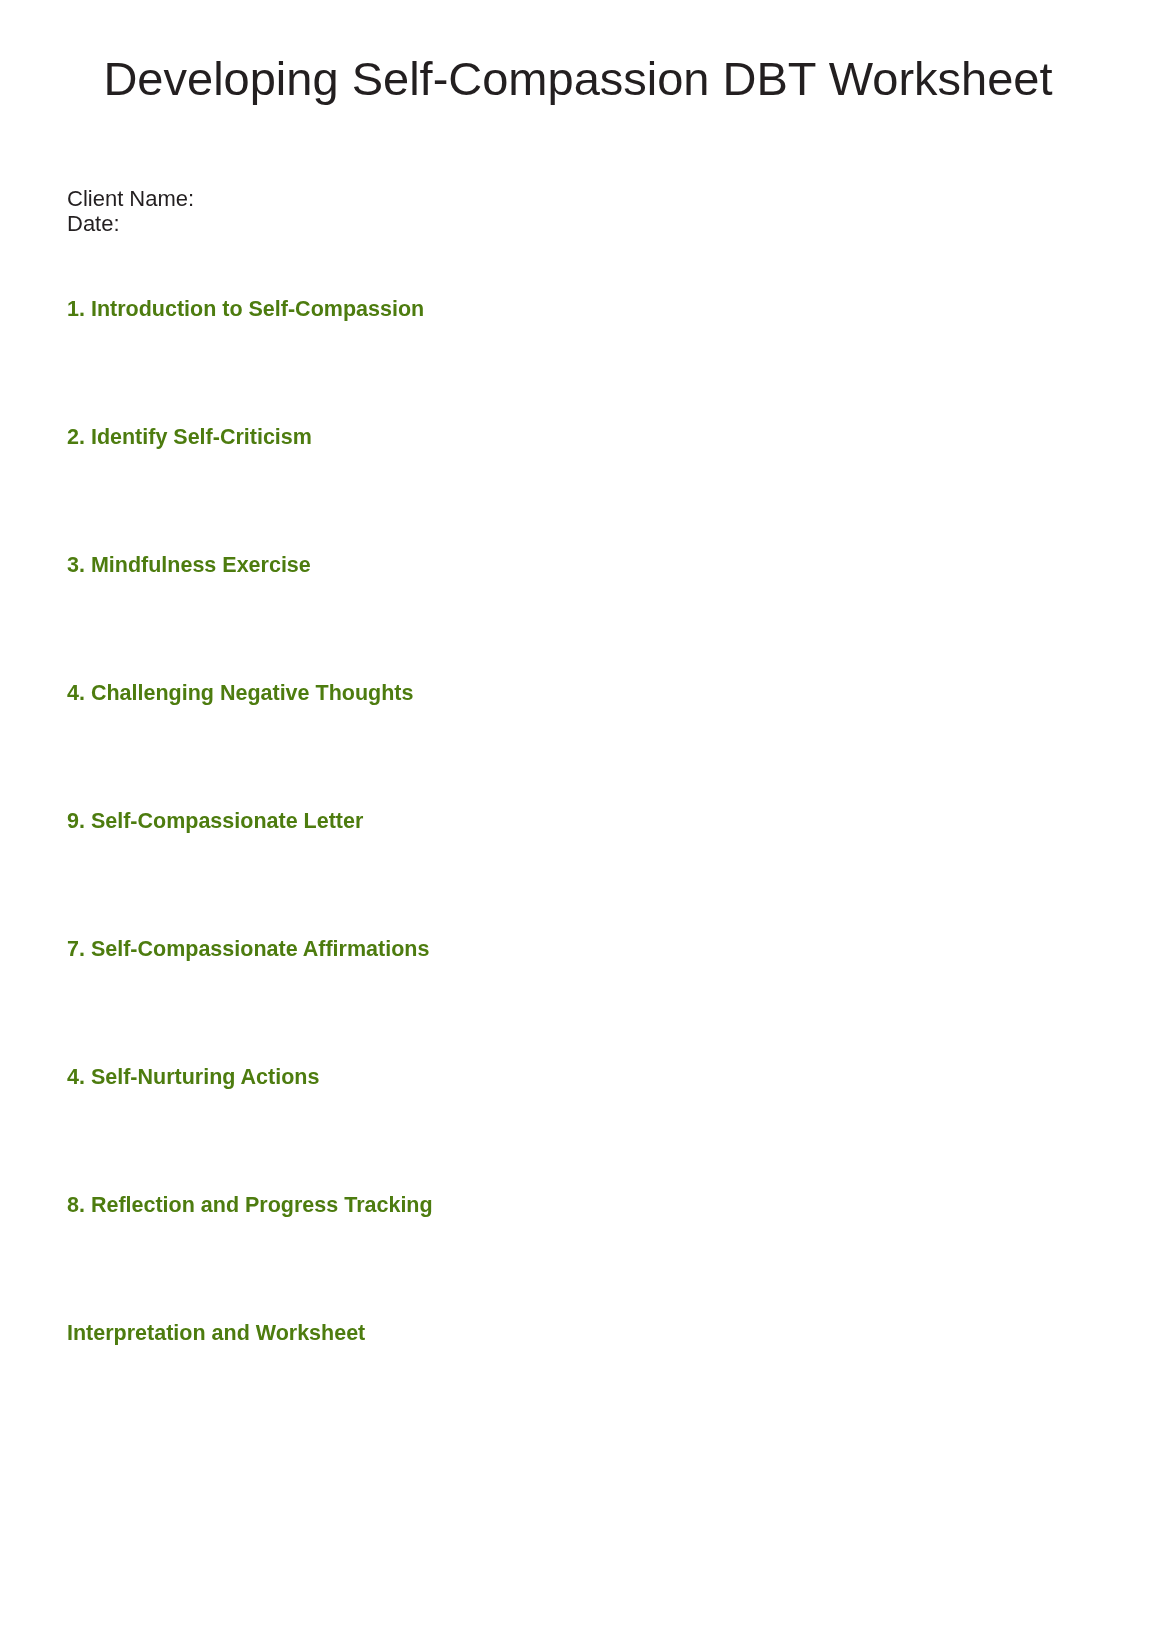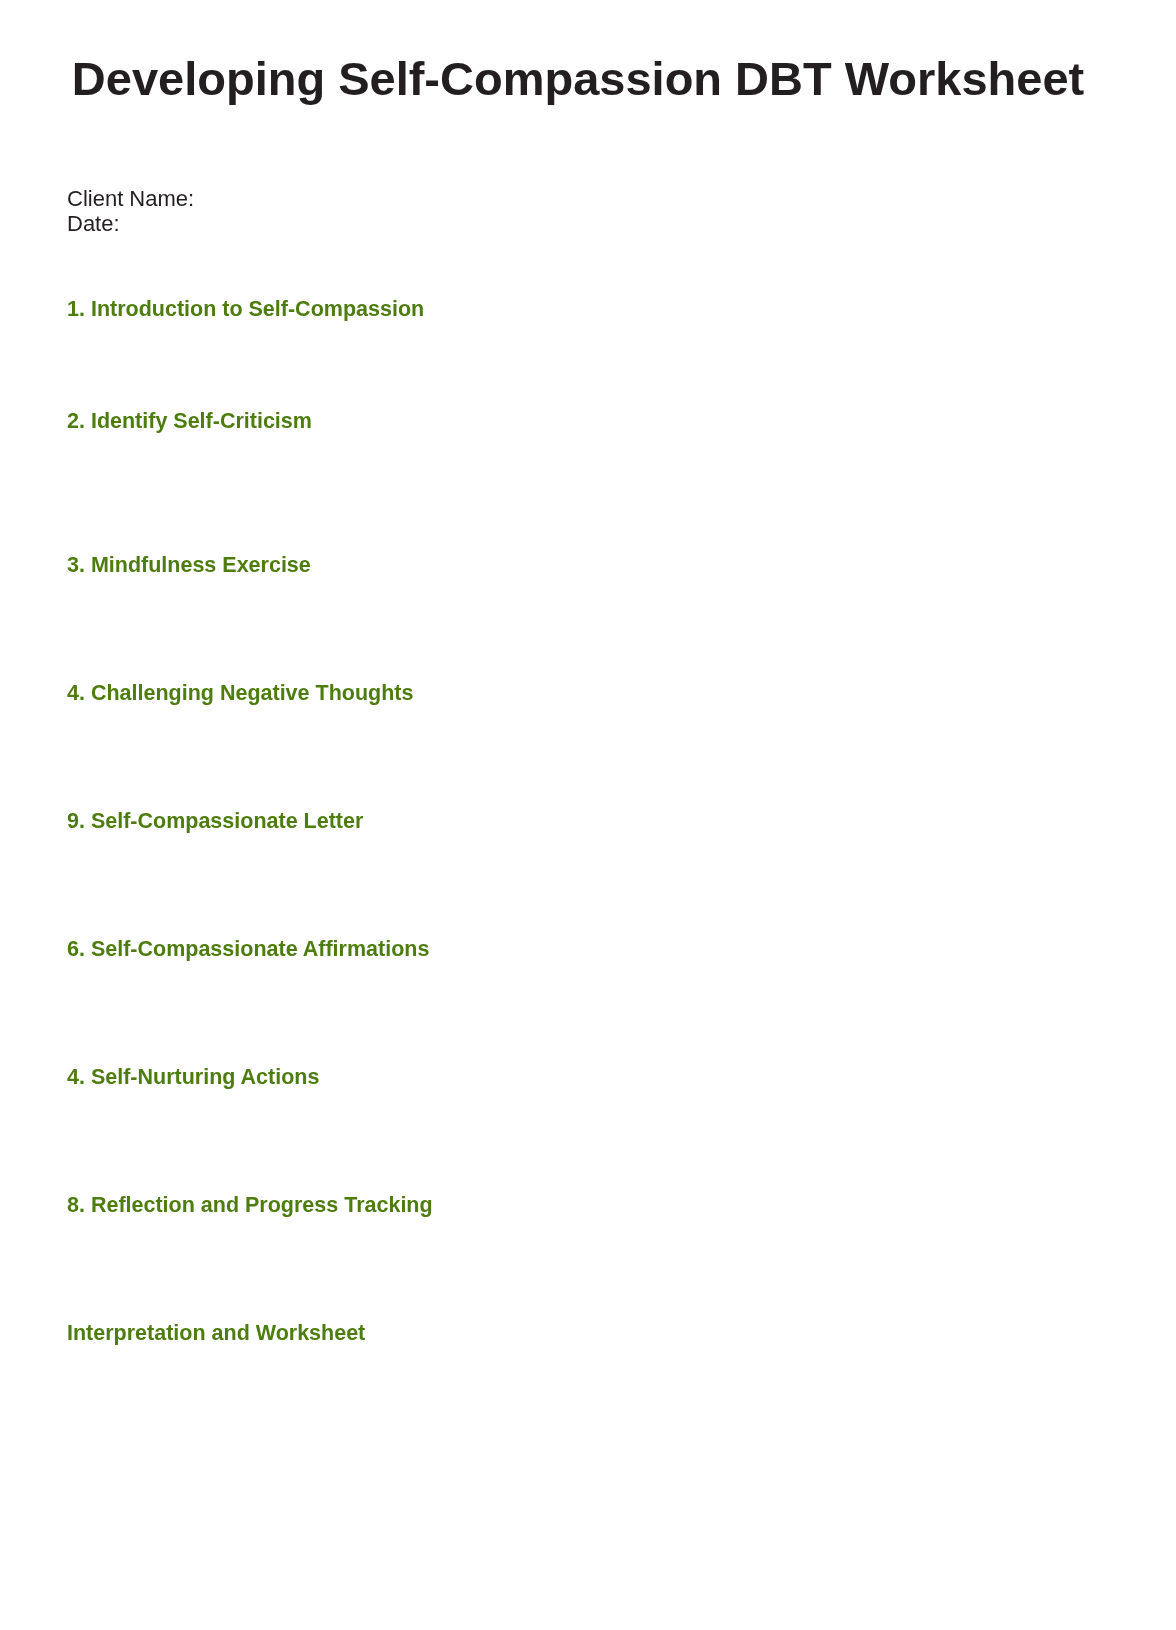--- a/index.html
+++ b/index.html
@@ -15,21 +15,21 @@
     color: #231f20;
     overflow: hidden;
   }
   .title {
     position: absolute;
     left: 0;
     width: 1156px;
     top: 50px;
     text-align: center;
     font-size: 47px;
-    font-weight: bold;
+    font-weight: normal;
     line-height: 58px;
     margin: 0;
     color: #231f20;
   }
   .fields {
     position: absolute;
     left: 67px;
     top: 186px;
     font-size: 22px;
     line-height: 25px;
@@ -51,20 +51,20 @@
 <body>
 
 <h1 class="title">Developing Self-Compassion DBT Worksheet</h1>
 
 <div class="fields">
   <span class="field-label">Client Name:</span>
   <span class="field-label">Date:</span>
 </div>
 
 <h2 class="section" style="top:296px">1. Introduction to Self-Compassion</h2>
-<h2 class="section" style="top:408px">2. Identify Self-Criticism</h2>
+<h2 class="section" style="top:424px">2. Identify Self-Criticism</h2>
 <h2 class="section" style="top:552px">3. Mindfulness Exercise</h2>
 <h2 class="section" style="top:680px">4. Challenging Negative Thoughts</h2>
 <h2 class="section" style="top:808px">9. Self-Compassionate Letter</h2>
-<h2 class="section" style="top:936px">6. Self-Compassionate Affirmations</h2>
+<h2 class="section" style="top:936px">7. Self-Compassionate Affirmations</h2>
 <h2 class="section" style="top:1064px">4. Self-Nurturing Actions</h2>
 <h2 class="section" style="top:1192px">8. Reflection and Progress Tracking</h2>
 <h2 class="section" style="top:1320px">Interpretation and Worksheet</h2>
 
 </body></html>

